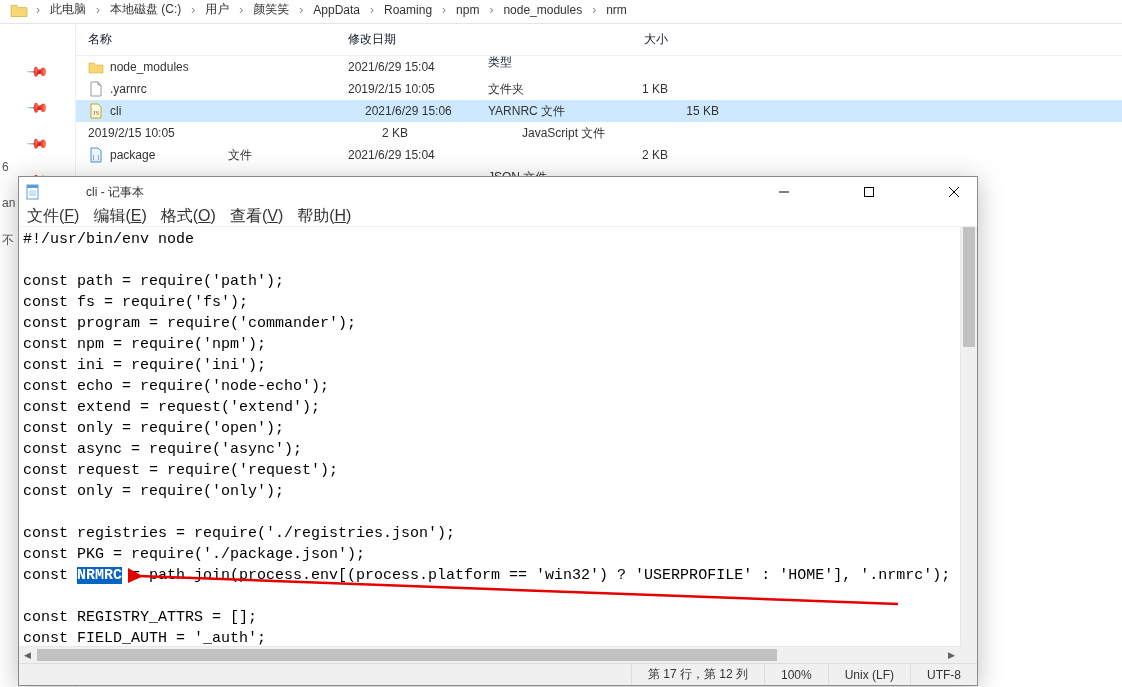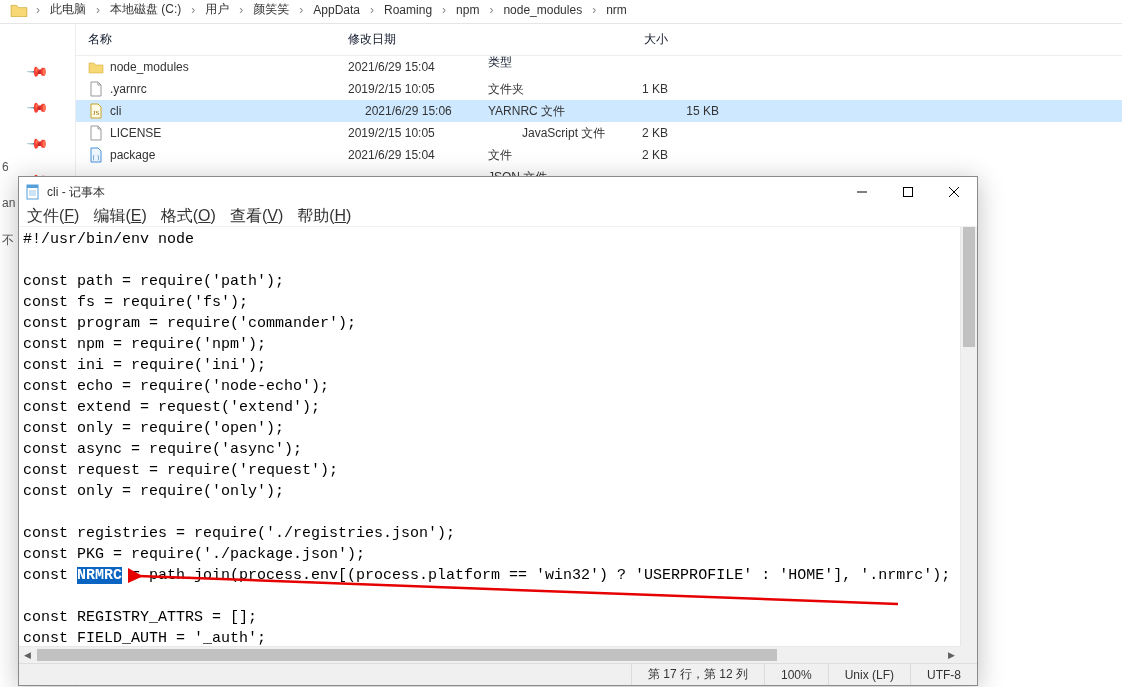--- a/index.html
+++ b/index.html
@@ -102,20 +102,21 @@
     display: flex;
     flex-direction: column;
   }
 
   .np-titlebar {
     height: 30px;
     display: flex;
     align-items: center;
     background: #ffffff;
     padding-left: 6px;
+    gap: 39px;
   }
   .np-titlebar .np-ico {
     width: 16px; height: 16px; margin-right: 6px;
     display: inline-flex; align-items: center; justify-content: center;
   }
   .np-titlebar .np-title { font-size: 12px; color: #333; }
   .np-titlebar .spacer { flex: 1; }
   .np-btn {
     width: 46px; height: 30px;
     display: flex; align-items: center; justify-content: center;
@@ -309,29 +310,20 @@
                   <text x="8" y="12" font-size="7" text-anchor="middle" fill="#8a6d00" font-family="Consolas">JS</text>
                 </svg>
               </span>
               <span>cli</span>
             </div>
             <div class="col-date">2021/6/29 15:06</div>
             <div class="col-type">JavaScript 文件</div>
             <div class="col-size">15 KB</div>
           </div>
           <div class="file-row">
-            <div class="col-name">
-              <span class="ico">
-                <svg viewBox="0 0 16 16">
-                  <path d="M3 1h7l3 3v11H3z" fill="#fff" stroke="#999"></path>
-                  <path d="M10 1v3h3" fill="none" stroke="#999"></path>
-                </svg>
-              </span>
-              <span>LICENSE</span>
-            </div>
             <div class="col-date">2019/2/15 10:05</div>
             <div class="col-type">文件</div>
             <div class="col-size">2 KB</div>
           </div>
           <div class="file-row">
             <div class="col-name">
               <span class="ico">
                 <svg viewBox="0 0 16 16">
                   <path d="M3 1h7l3 3v11H3z" fill="#eef6ff" stroke="#4a90d9"></path>
                   <text x="8" y="12" font-size="6" text-anchor="middle" fill="#2b6cb0" font-family="Consolas">{ }</text>

